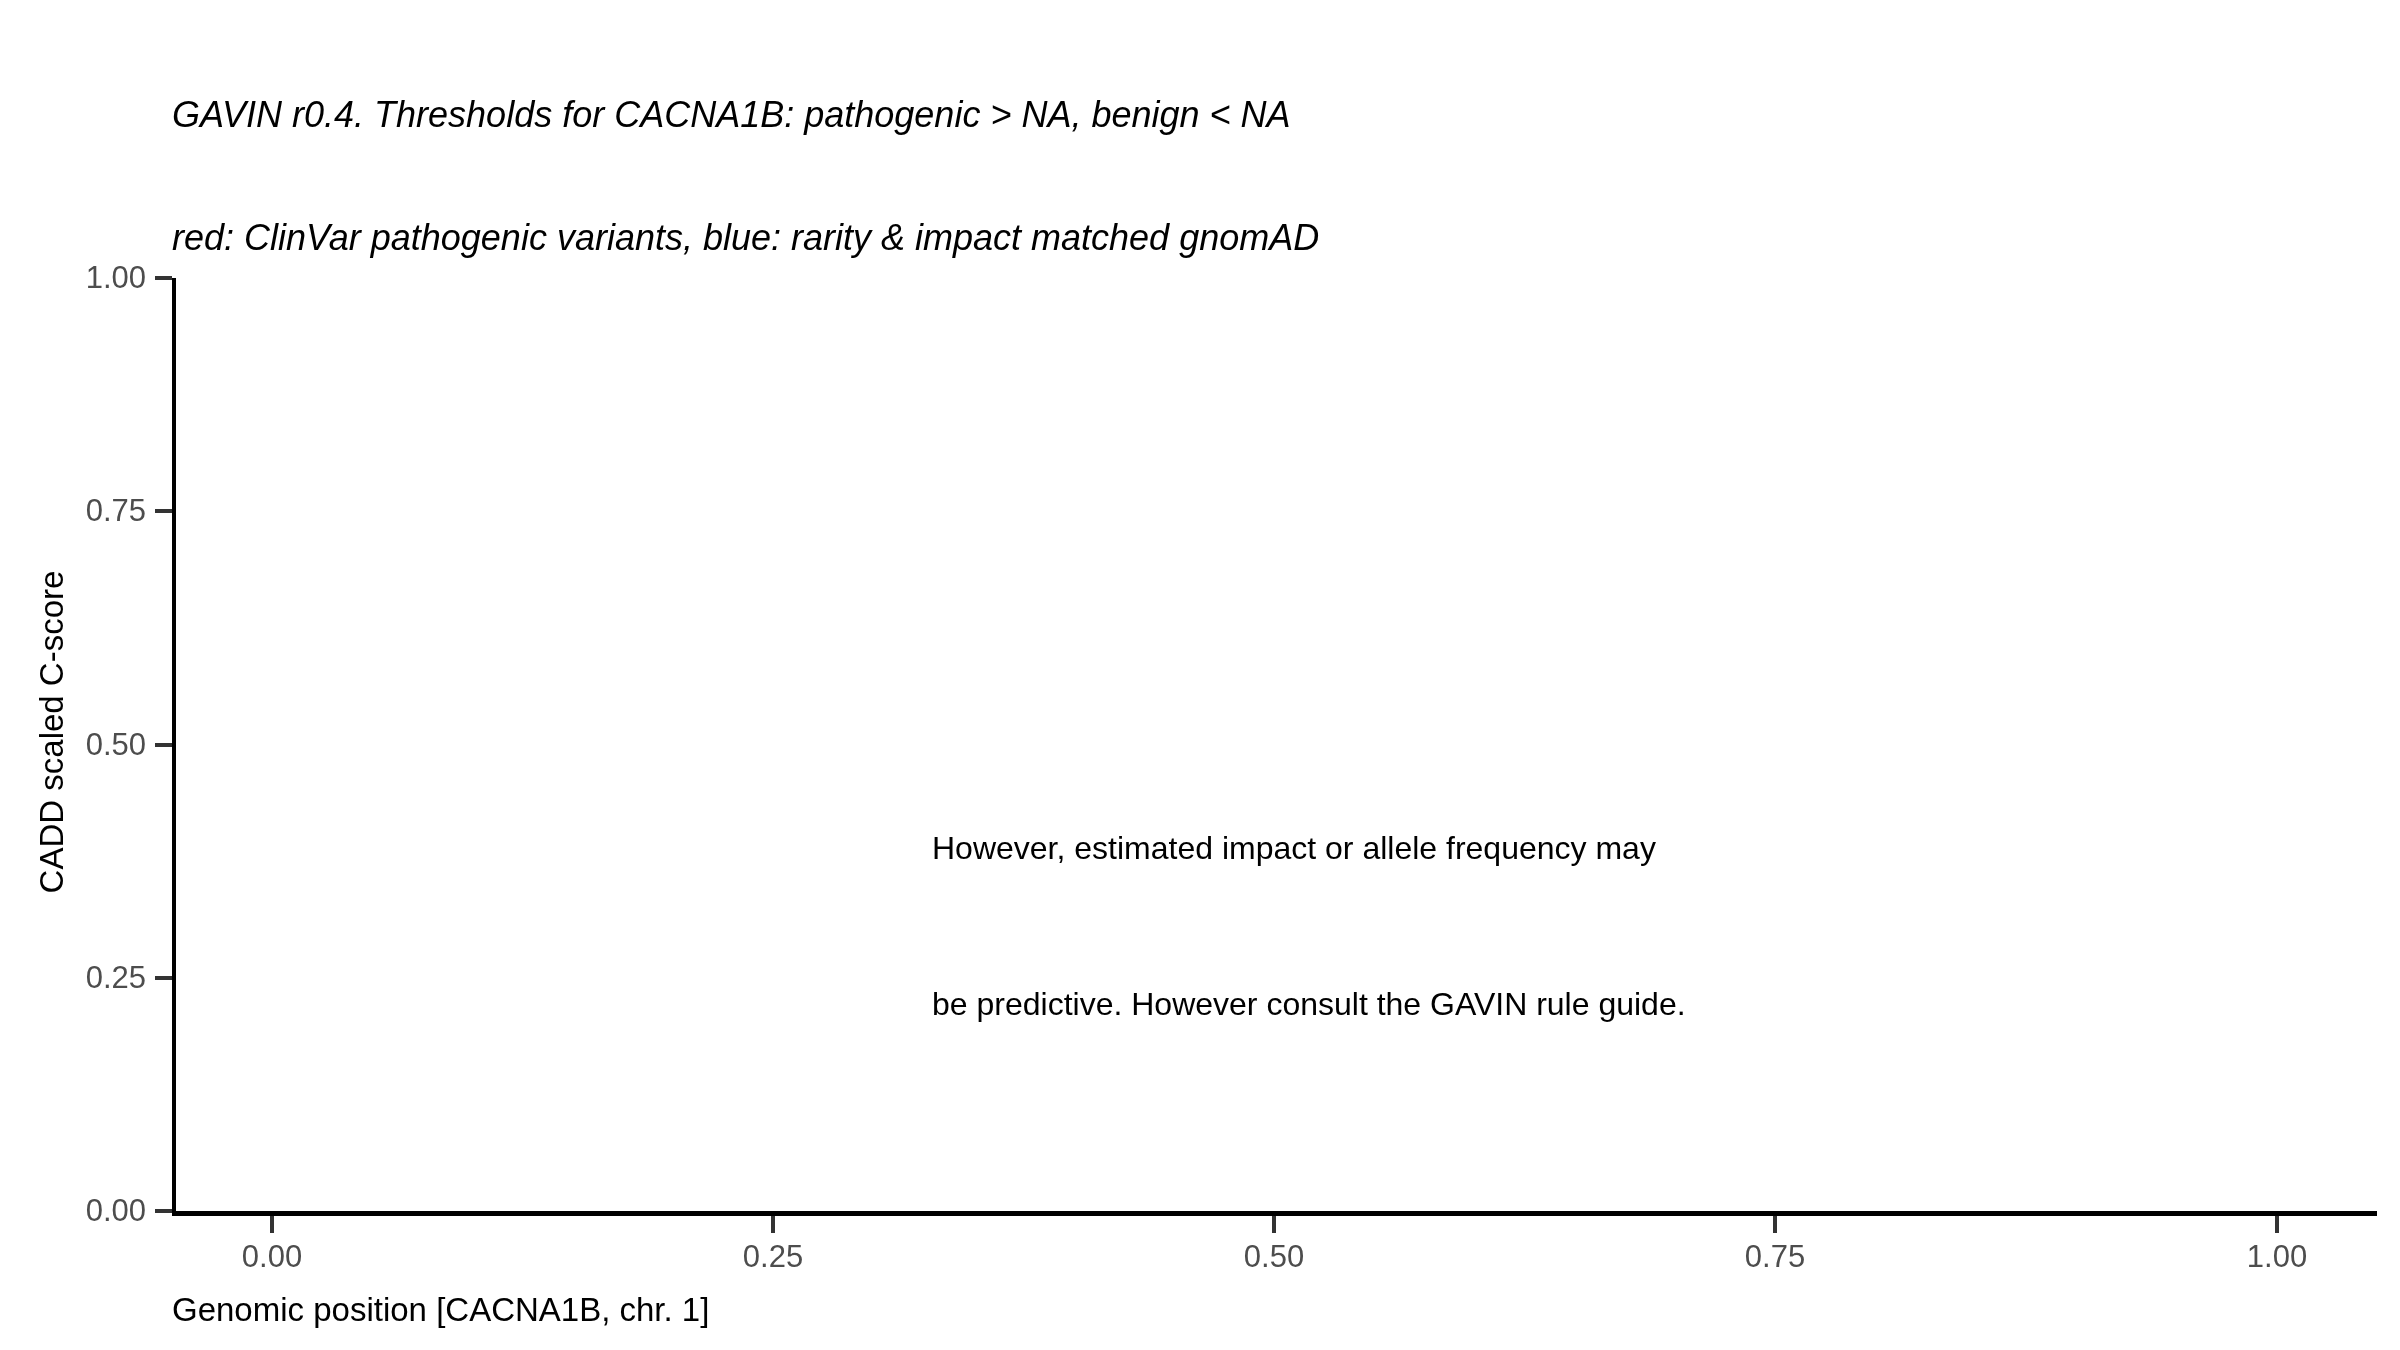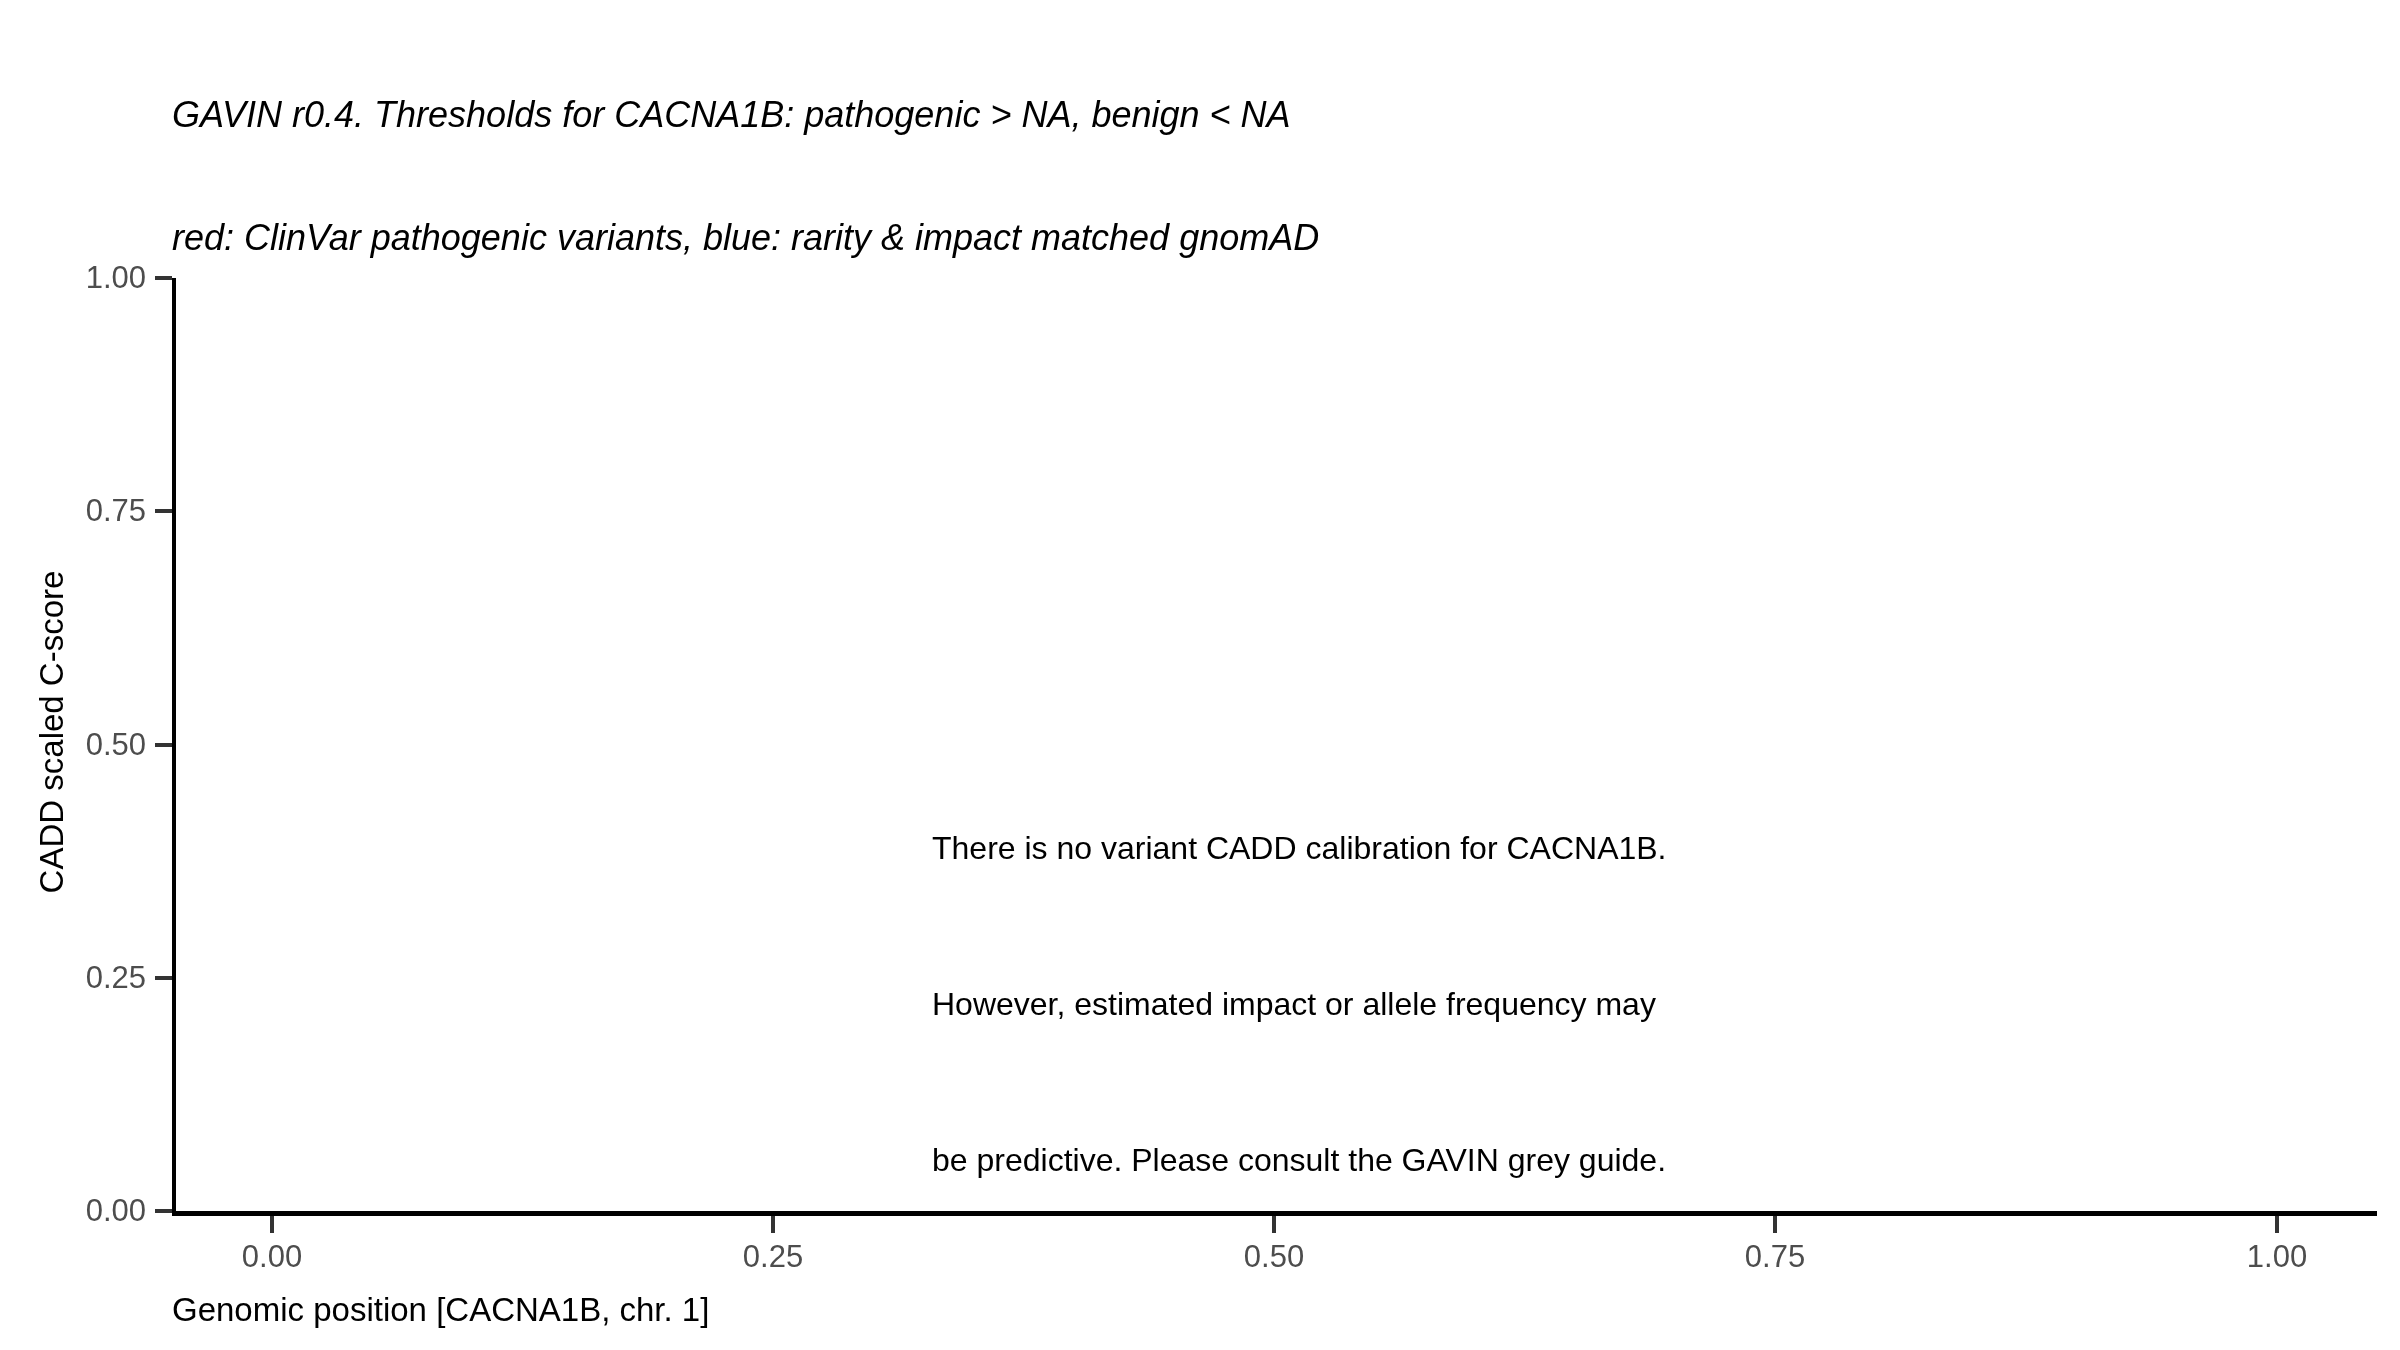--- a/index.html
+++ b/index.html
@@ -173,23 +173,22 @@
 
   <div id="title-block">
     <span class="title-line">GAVIN r0.4. Thresholds for CACNA1B: pathogenic &gt; NA, benign &lt; NA</span>
     <span class="title-line">red: ClinVar pathogenic variants, blue: rarity &amp; impact matched gnomAD</span>
     <span class="title-line">variants, green: RefSeq exons, grey: genome-wide fallback threshold</span>
   </div>
 
   <div id="panel">
 
     <div id="annotation">
-      <span class="ann-line">There is no variant CADD calibration for CACNA1B.</span>
       <span class="ann-line">However, estimated impact or allele frequency may</span>
-      <span class="ann-line">be predictive. Please consult the GAVIN grey guide.</span>
+      <span class="ann-line">be predictive. However consult the GAVIN rule guide.</span>
     </div>
 
   </div>
 
   <div id="panel-axis-y"></div>
   <div id="panel-axis-x"></div>
 
   <div class="y-tick-group" style="top:278px">
     <span class="y-tick-label">1.00</span>
     <span class="y-tick-mark"></span>

